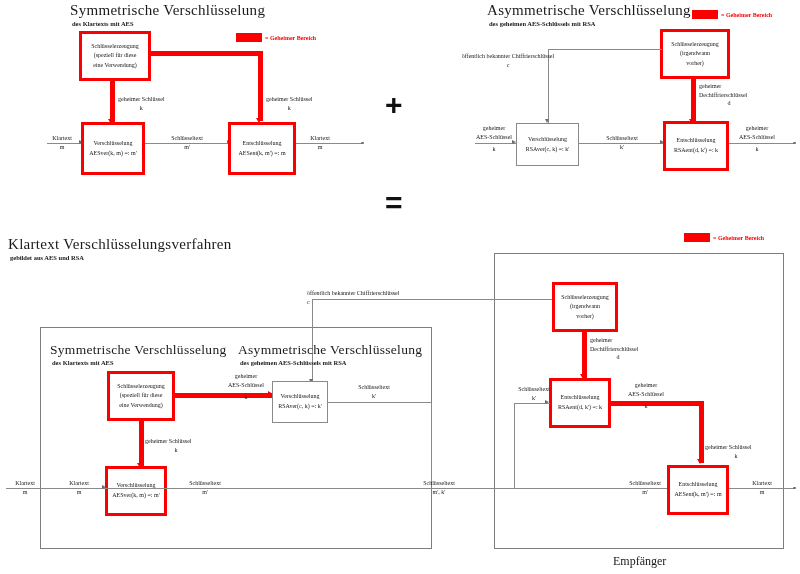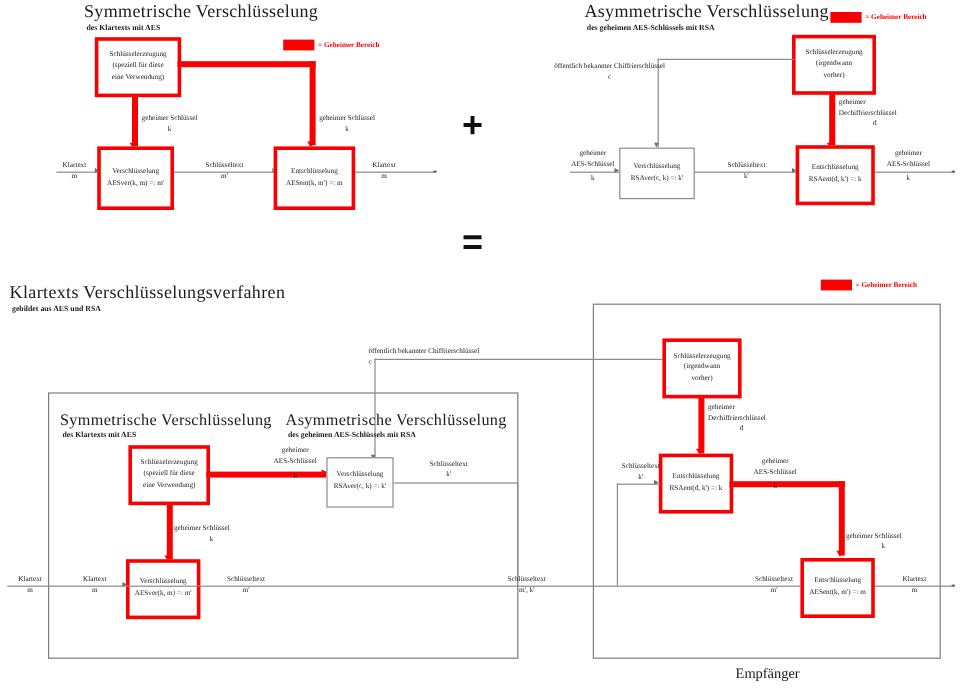--- a/index.html
+++ b/index.html
@@ -157,21 +157,21 @@
 <div class="abs lbl" style="left:588px;top:134px;width:68px;">
   <div>Schlüsseltext</div>
   <div>k'</div>
 </div>
 <div class="abs lbl" style="left:733px;top:124px;width:48px;">
   <div>geheimer</div>
   <div>AES-Schlüssel</div>
   <div style="margin-top:4px;">k</div>
 </div>
 
-<div class="abs ttl" style="left:8px;top:236px;">Klartexts Verschlüsselungsverfahren</div>
+<div class="abs ttl" style="left:8px;top:236px;">Klartext Verschlüsselungsverfahren</div>
 <div class="abs sub" style="left:10px;top:254px;">gebildet aus AES und RSA</div>
 
 <div class="abs legend" style="left:684px;top:233px;">
   <span class="sw"></span>
   <span class="lt">= Geheimer Bereich</span>
 </div>
 
 <div class="abs panel" style="left:40px;top:327px;width:392px;height:222px;"></div>
 <div class="abs panel" style="left:494px;top:253px;width:290px;height:296px;"></div>
 <div class="abs panel-cap" style="left:196px;top:578px;">Sender</div>

